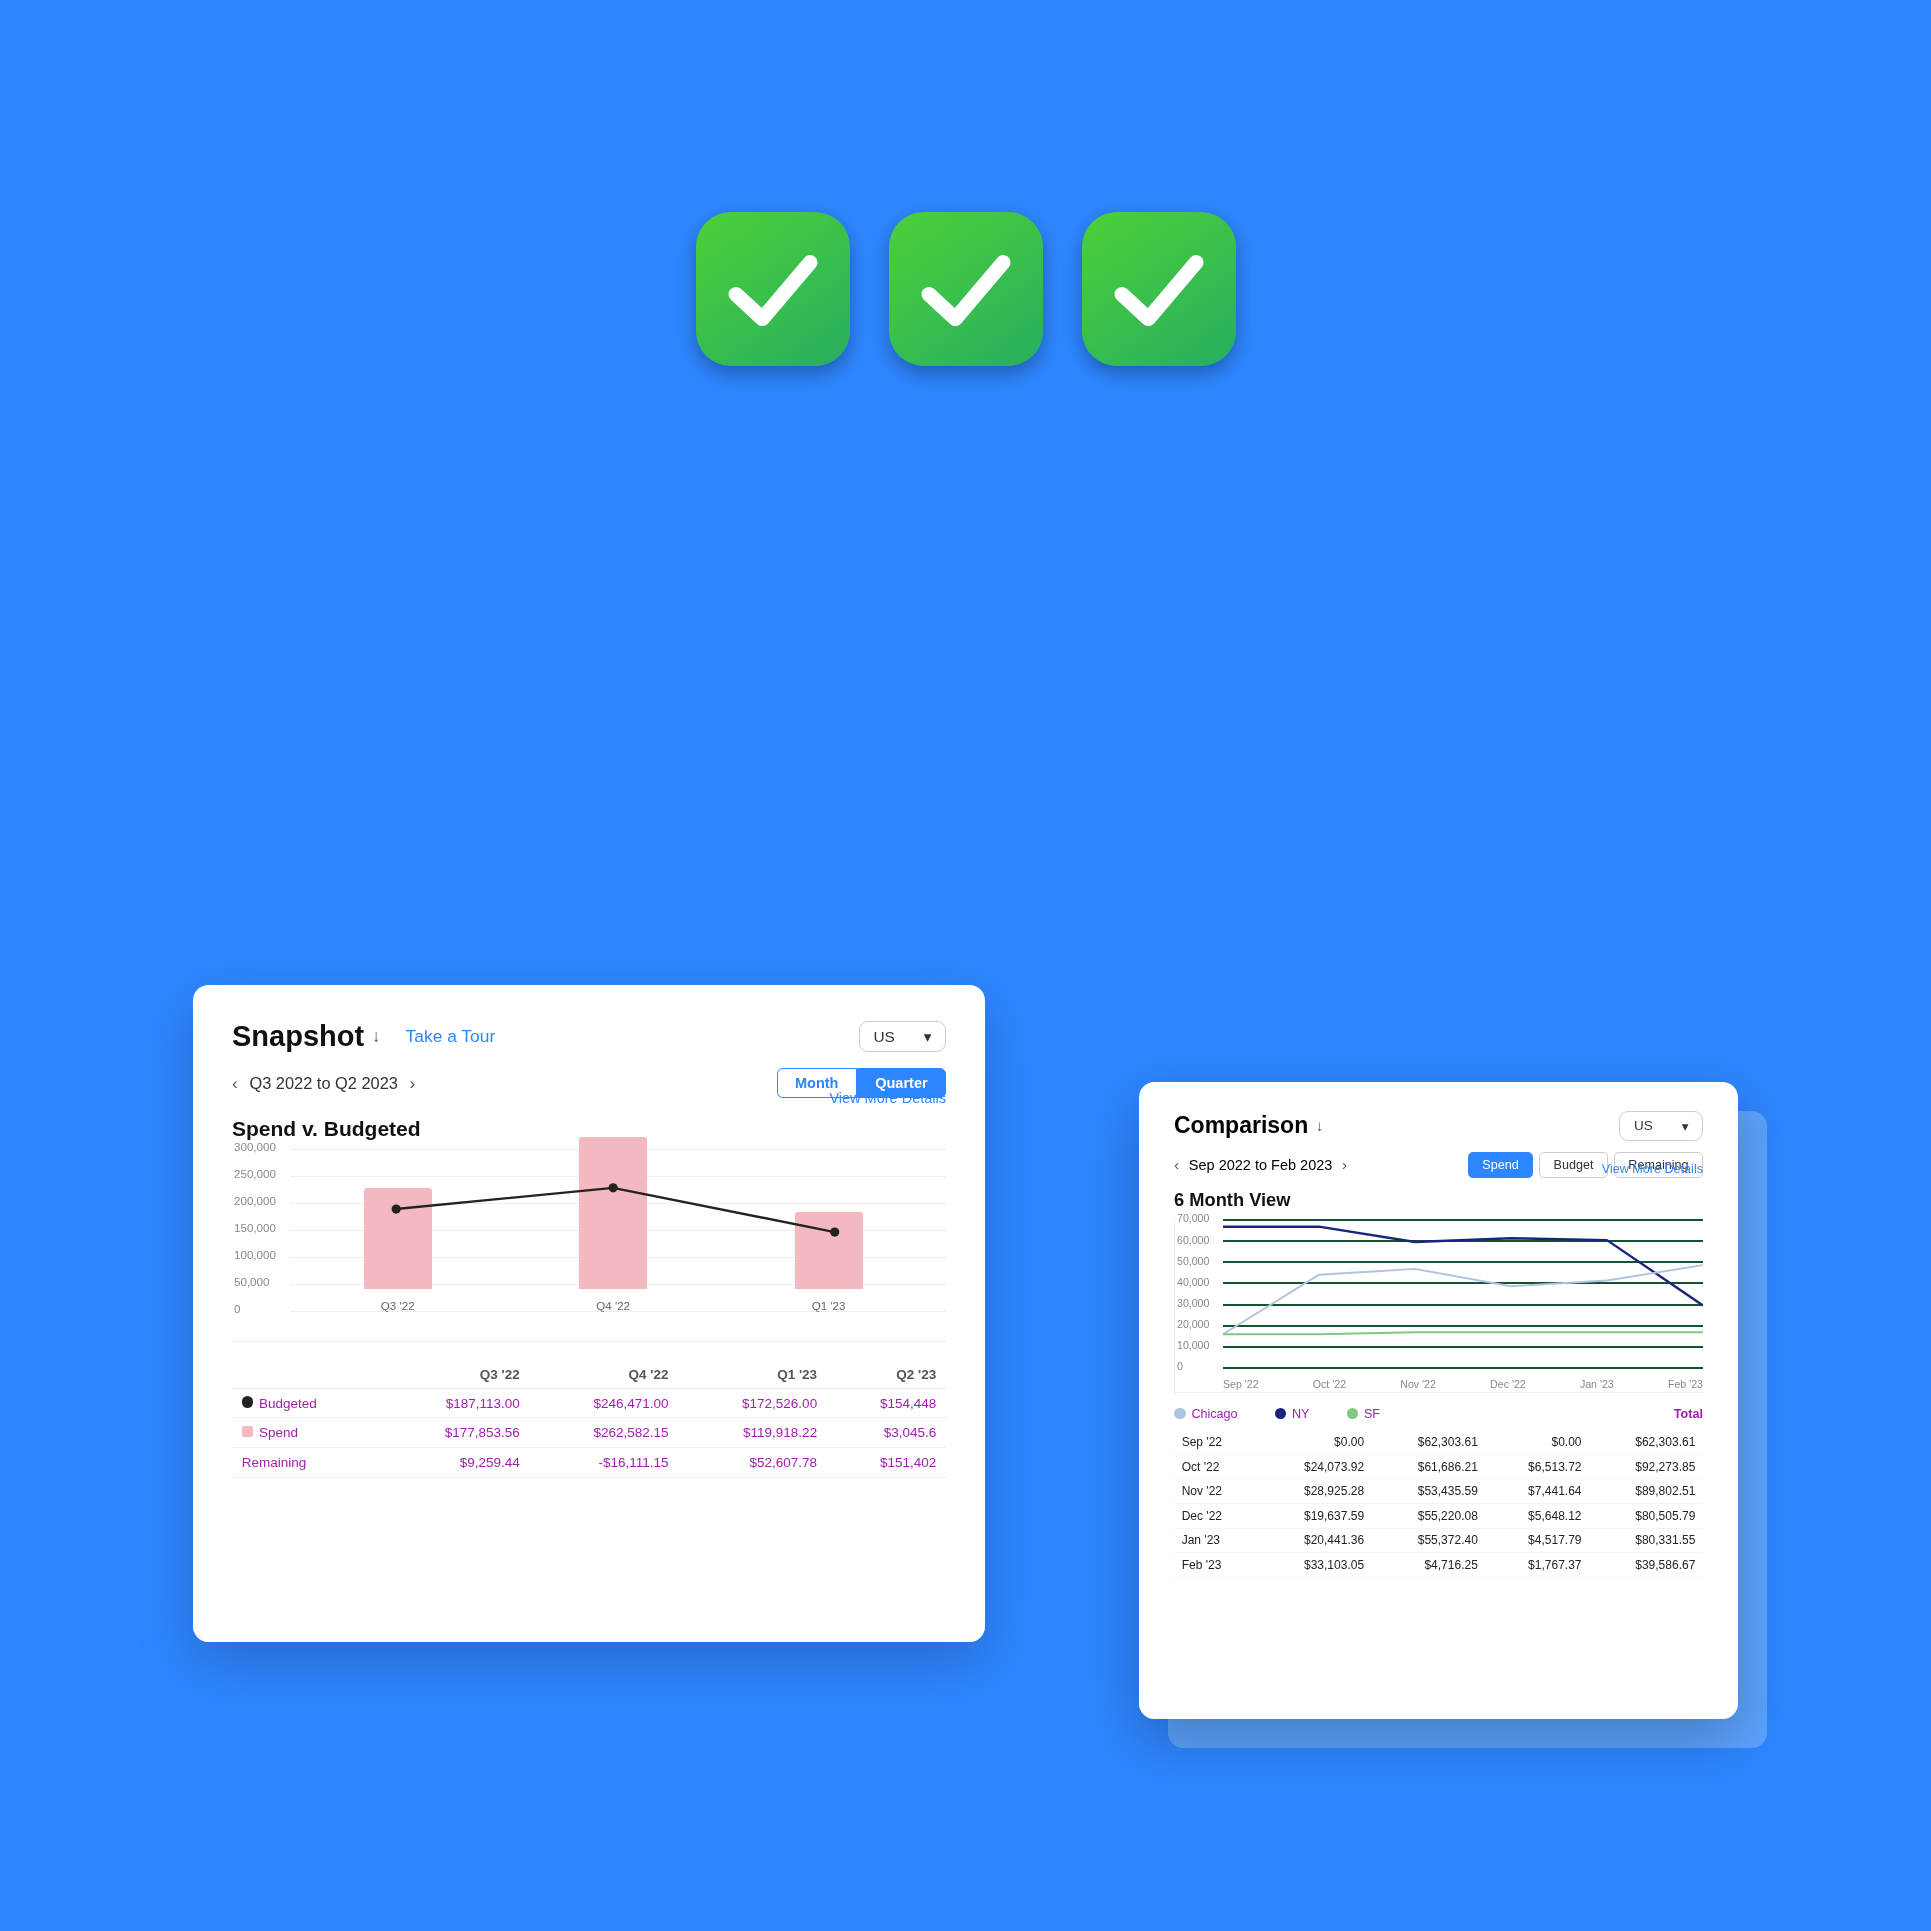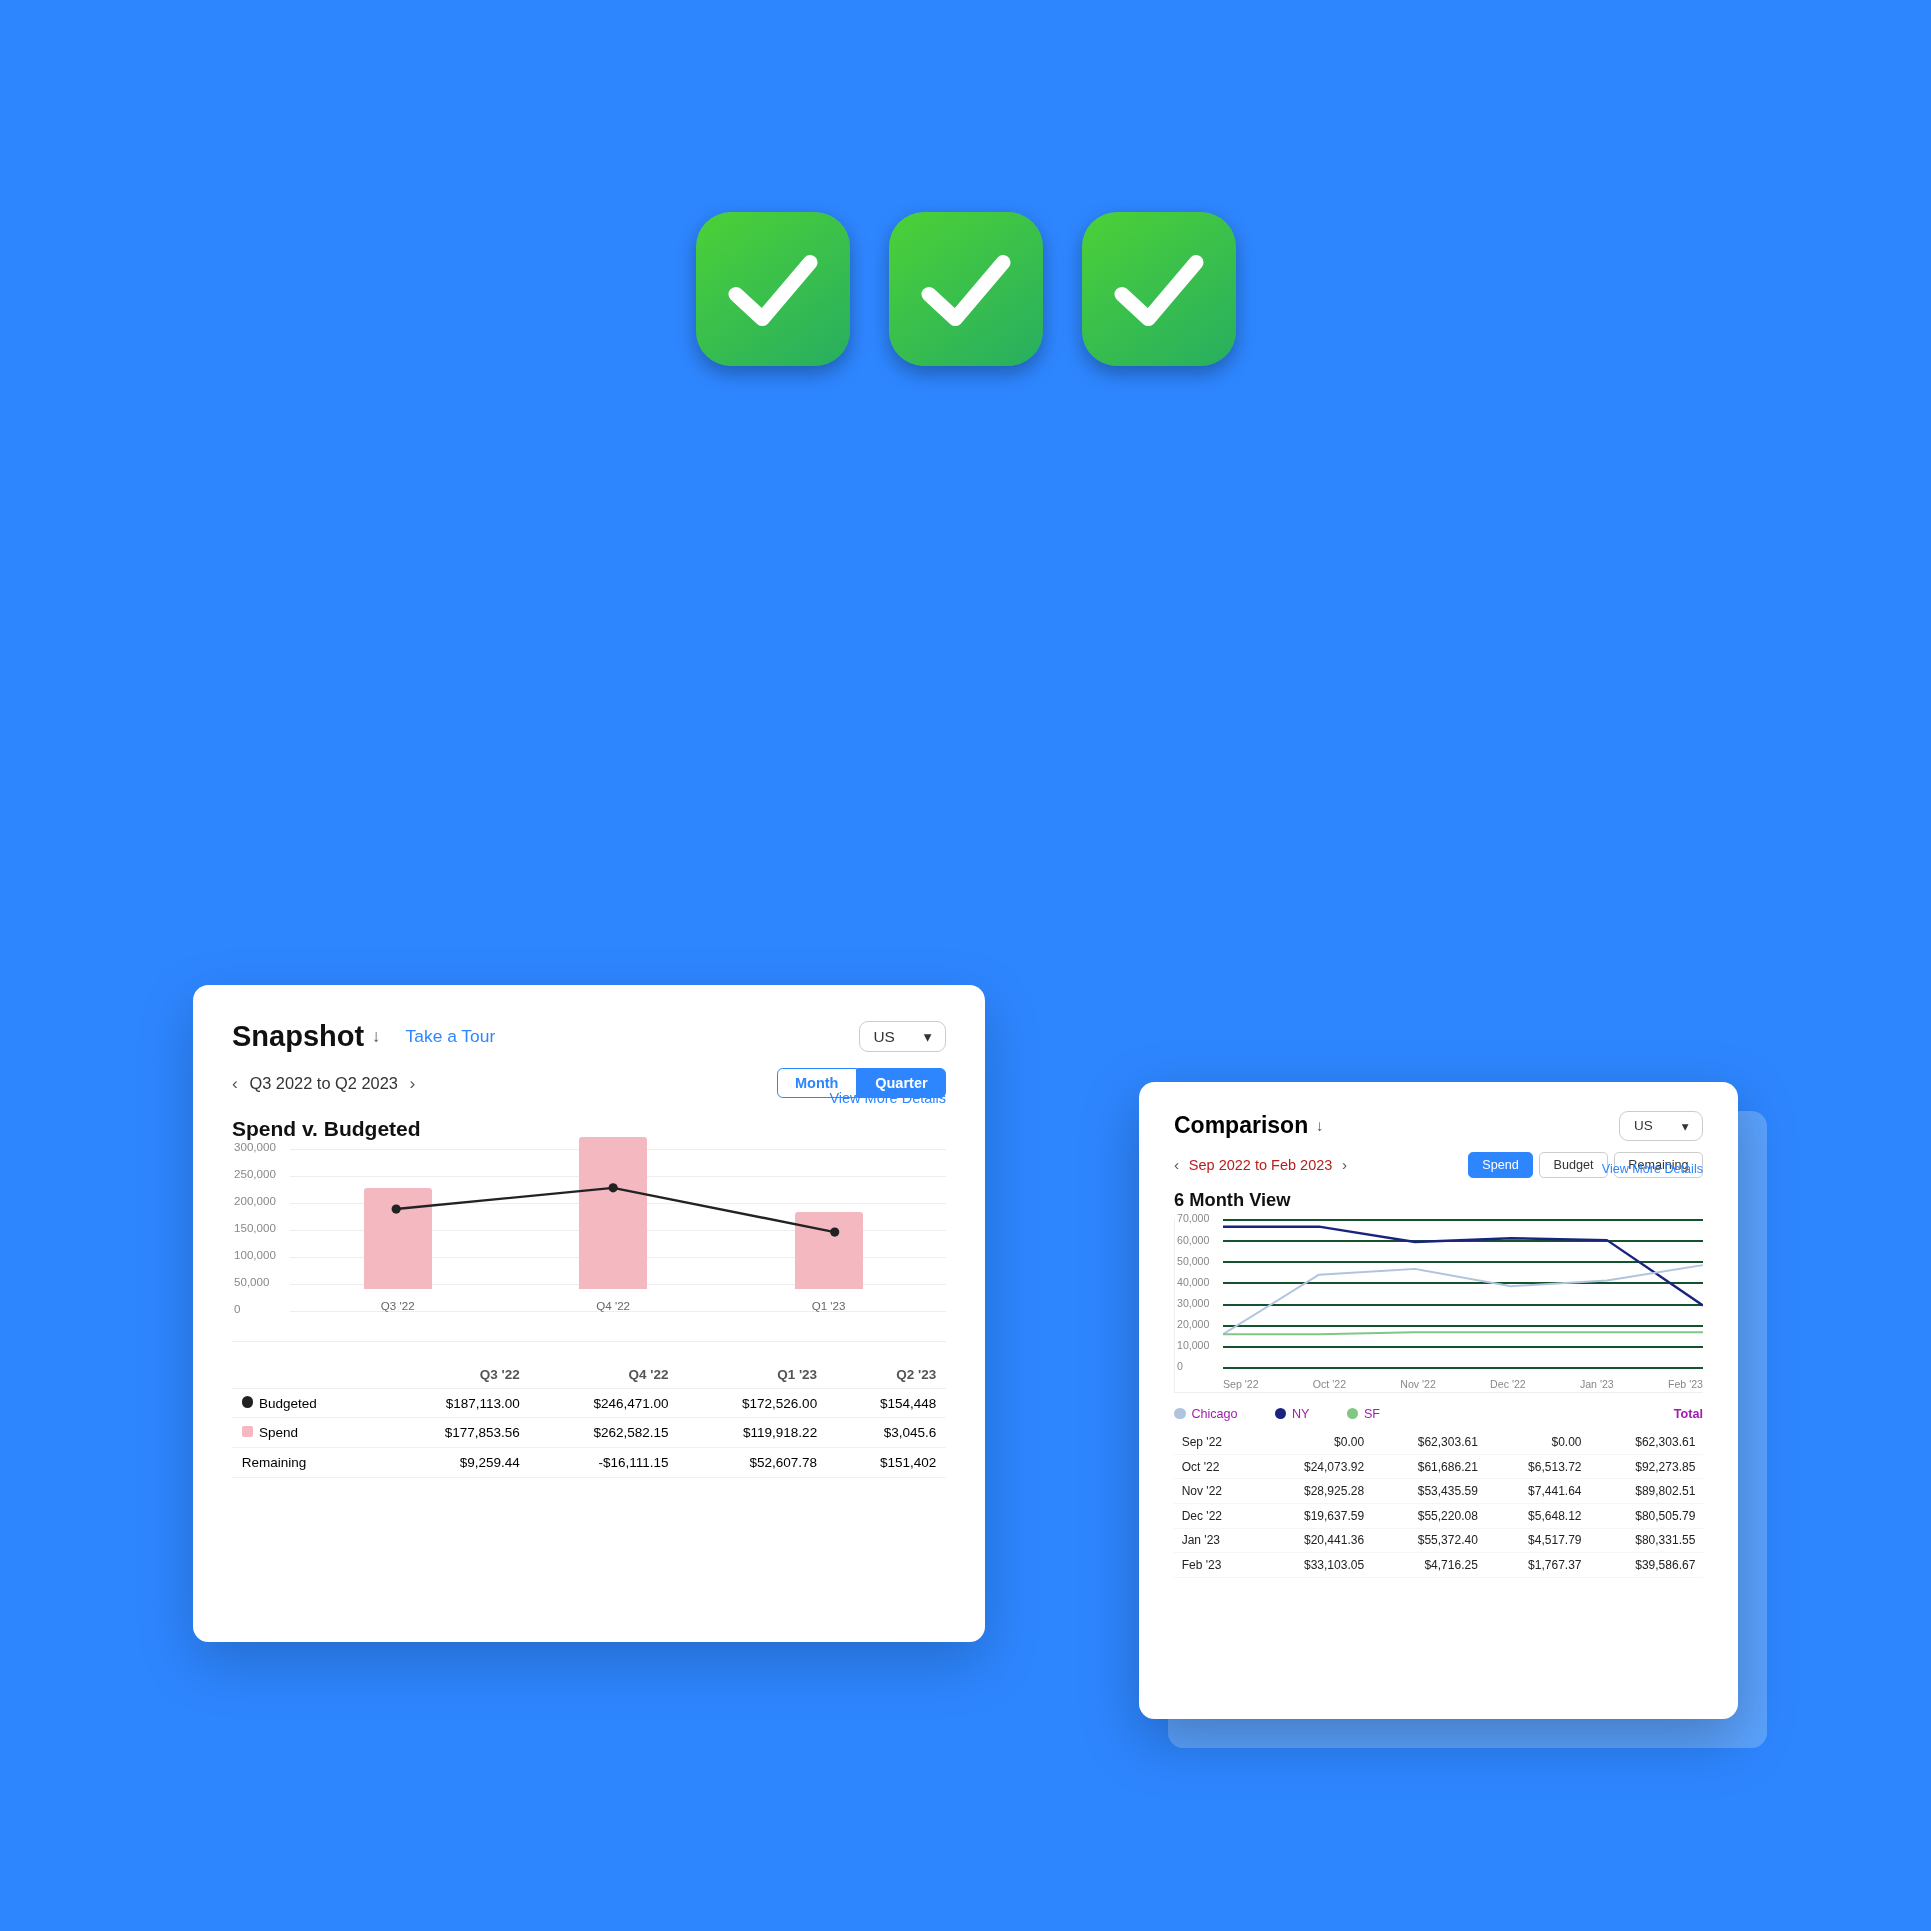--- a/index.html
+++ b/index.html
@@ -240,21 +240,21 @@
       text-align: right;
       padding: 5.8px 9.7px;
       color: #555;
       font-weight: 600;
       border-bottom: 1px solid #eee;
     }
     .data-table th:first-child { text-align: left; }
     .data-table td {
       text-align: right;
       padding: 6.8px 9.7px;
-      color: #000000;
+      color: #a21caf;
       border-bottom: 1px solid #f0f0f0;
     }
     .data-table td:first-child { text-align: left; }
     .dot-budgeted {
       display: inline-block;
       width: 11.6px; height: 11.6px;
       background: #222;
       border-radius: 50%;
       margin-right: 5.8px;
     }
@@ -534,21 +534,21 @@
         </div>
         <div class="dropdown-us" style="font-size:13.5px;">
           <span>US</span>
           <span>▾</span>
         </div>
       </div>
 
       <div style="display:flex;align-items:center;margin-bottom:11.6px;">
         <div style="display:flex;align-items:center;gap:9.7px;flex:1;">
           <span style="color:#555;font-size:15.4px;cursor:pointer;">‹</span>
-          <span style="font-size:14.5px;color:#b91c1c;">Sep 2022  to  Feb 2023</span>
+          <span style="font-size:14.5px;color:#000000;">Sep 2022  to  Feb 2023</span>
           <span style="color:#555;font-size:15.4px;cursor:pointer;">›</span>
         </div>
         <div class="spend-buttons">
           <button class="spend-btn active">Spend</button>
           <button class="spend-btn">Budget</button>
           <button class="spend-btn">Remaining</button>
         </div>
       </div>
 
       <div style="position:relative;margin-bottom:7.7px;">

